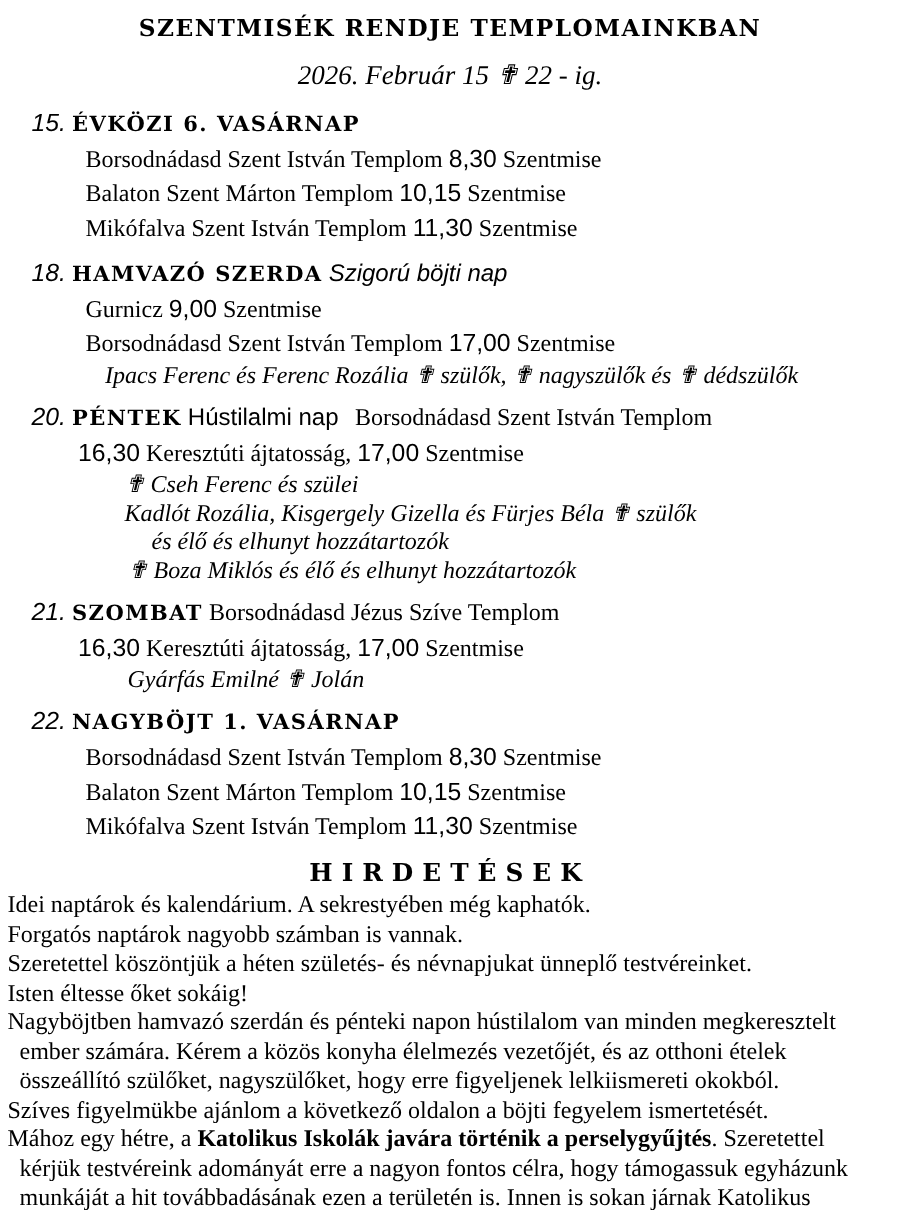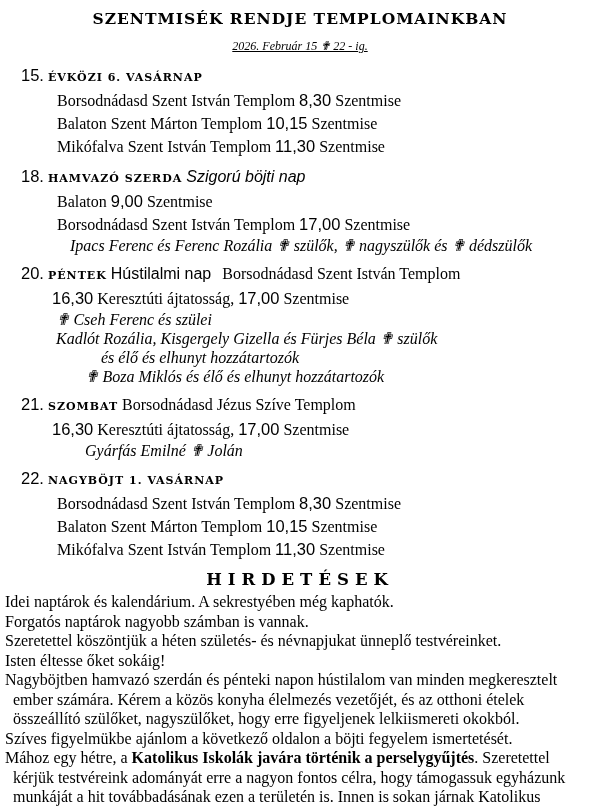--- a/index.html
+++ b/index.html
@@ -5,32 +5,32 @@
   html,body{margin:0;padding:0;background:#fff;}
   .page{
     width:600px;height:809px;overflow:hidden;background:#ffffff;color:#000;
     font-family:"Liberation Serif", serif;font-size:16px;position:relative;
   }
   .center{text-align:center;}
   .fancy{font-family:"DejaVu Serif", serif;font-weight:bold;letter-spacing:1px;}
   .sans{font-family:"Liberation Sans", sans-serif;}
   .it{font-style:italic;}
   .title{padding-top:9px;font-size:15.5px;}
-  .date{margin-top:11px;font-size:12px;text-decoration:underline;}
+  .date{margin-top:11px;font-size:18px;}
   .schedule{margin-top:12px;}
   .entry{margin-bottom:9px;}
   .entry-head{padding-left:21px;line-height:19px;margin-bottom:2px;}
-  .day{font-family:"Liberation Sans", sans-serif;font-size:16.5px;}
-  .entry-title{font-size:11px;}
+  .day{font-family:"Liberation Sans", sans-serif;font-size:16.5px;font-style:italic;}
+  .entry-title{font-size:14px;}
   .mass{padding-left:57px;line-height:22px;}
   .devotion{padding-left:52px;line-height:22px;}
   .time{font-family:"Liberation Sans", sans-serif;font-size:16.5px;}
   .memorial{font-style:italic;line-height:19px;}
   .p70{padding-left:70px;}
-  .p83{padding-left:56px;}
+  .p83{padding-left:83px;}
   .p113{padding-left:78px;margin-left:23px;}
   .p85{padding-left:85px;}
   .gap{margin-left:7px;}
   .ann-heading{margin-top:8px;margin-bottom:3px;font-size:16.5px;letter-spacing:6px;}
   .ann{padding-left:5px;line-height:19.5px;}
   .ann.ind{padding-left:13px;}
 </style>
 </head>
 <body>
 
@@ -63,21 +63,21 @@
       </div>
     </div>
 
     <div class="entry">
       <div class="entry-head">
         <span class="day">18.</span>
         <span class="fancy entry-title">HAMVAZÓ SZERDA</span>
         <span class="sans it">Szigorú böjti nap</span>
       </div>
       <div class="mass">
-        <span>Balaton</span>
+        <span>Gurnicz</span>
         <span class="time">9,00</span>
         <span>Szentmise</span>
       </div>
       <div class="mass">
         <span>Borsodnádasd Szent István Templom</span>
         <span class="time">17,00</span>
         <span>Szentmise</span>
       </div>
       <div class="memorial p70">Ipacs Ferenc és Ferenc Rozália ✟ szülők,  ✟  nagyszülők és  ✟ dédszülők</div>
     </div>

